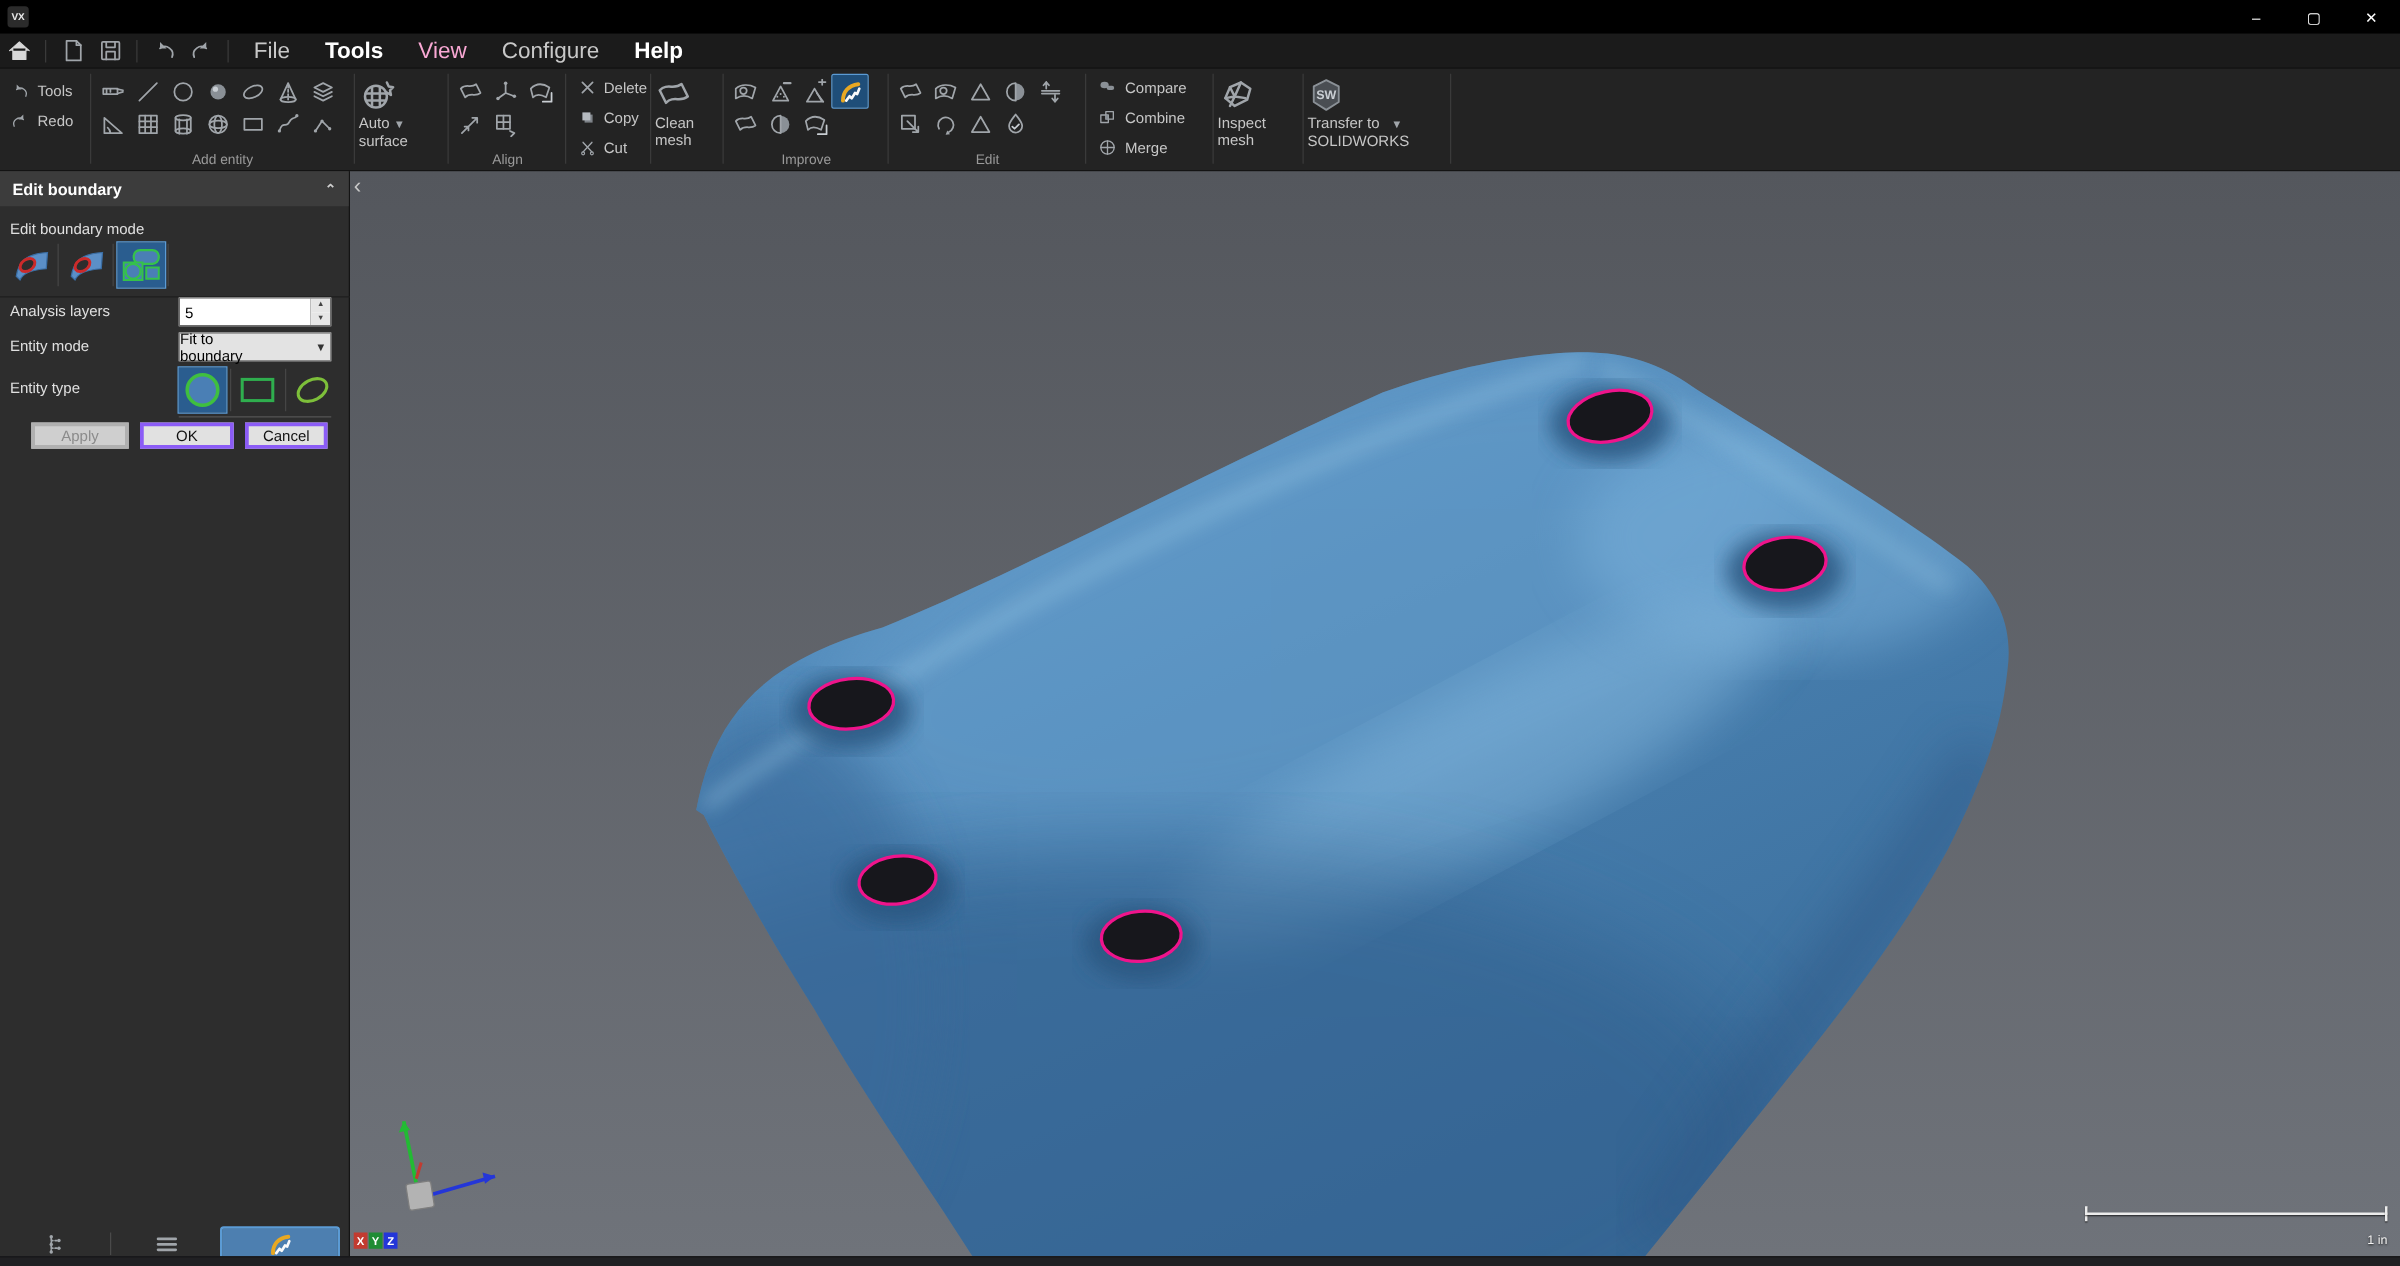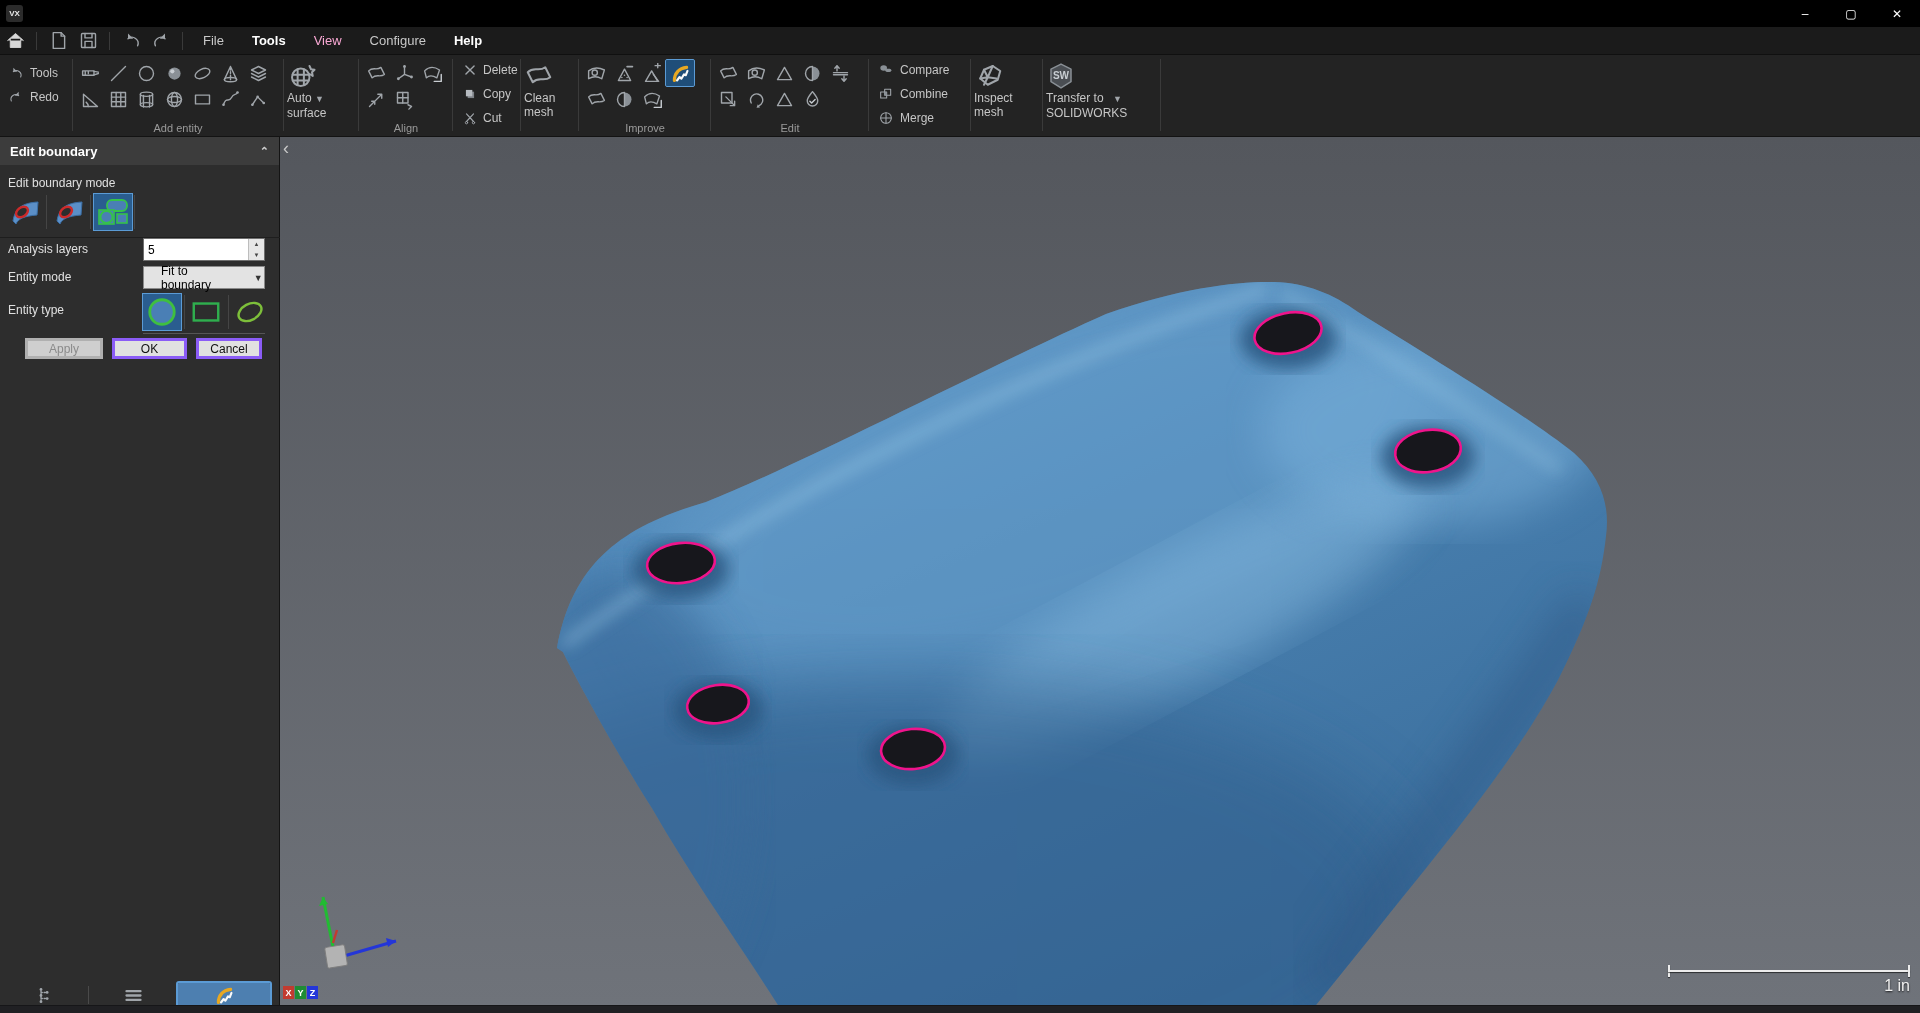--- a/index.html
+++ b/index.html
@@ -13,21 +13,21 @@
     color:#e8e8e8; font-size:8px; font-weight:bold; display:flex; align-items:center; justify-content:center; }
   .win-controls { margin-left:auto; display:flex; height:100%; }
   .win-btn { width:46px; height:100%; display:flex; align-items:center; justify-content:center;
     color:#fff; font-size:12px; }
 
   
   .menubar { position:absolute; left:0; top:27px; width:1920px; height:28px; background:#1b1b1b;
     border-bottom:1px solid #101010; display:flex; align-items:center; }
   .qbtn { width:30px; height:24px; display:flex; align-items:center; justify-content:center; }
   .vsep { width:1px; height:18px; background:#3a3a3a; margin:0 6px; }
-  .menu-item { padding:0 14px; font-size:13px; color:#c8c8c8; height:100%; display:flex; align-items:center; }
+  .menu-item { padding:0 14px; font-size:18px; color:#c8c8c8; height:100%; display:flex; align-items:center; }
   .menu-item.strong { color:#fff; font-weight:bold; }
   .menu-item.bright { color:#f9a8d4; }
 
   
   .ribbon { position:absolute; left:0; top:55px; width:1920px; height:82px; background:#232323;
     border-bottom:1px solid #131313; }
   .rdiv { position:absolute; top:4px; width:1px; height:72px; background:#3a3a3a; }
   .rgroup { position:absolute; top:0; height:82px; }
   .glabel { position:absolute; left:0; right:0; bottom:3px; text-align:center; color:#9a9a9a; font-size:11px; }
   .irow { display:flex; align-items:center; }
@@ -48,42 +48,42 @@
   .plabel { position:absolute; left:8px; color:#e0e0e0; }
   .tile { position:absolute; width:38px; height:36px; display:flex; align-items:center; justify-content:center; }
   .tile.sel { background:#2a5d8f; outline:1px solid #5b9bd5; }
   .tsep { position:absolute; width:1px; height:34px; background:#454545; }
   .hline { position:absolute; height:1px; background:#1e1e1e; }
   .num-wrap { position:absolute; left:143px; width:122px; height:23px; background:#fff; border:1px solid #6e6e6e; display:flex; }
   .num-wrap input { flex:1; border:0; outline:0; font-size:12px; padding-left:4px; color:#000; background:#fff; width:90px; font-family:"Liberation Sans",sans-serif;}
   .spin { width:16px; display:flex; flex-direction:column; border-left:1px solid #bdbdbd; }
   .spin div { flex:1; display:flex; align-items:center; justify-content:center; font-size:6px; color:#444; background:#e6e6e6; }
   .dropdown { position:absolute; left:143px; width:122px; height:23px; background:#e3e3e3; border:1px solid #8a8a8a;
-    color:#000; display:flex; align-items:center; padding-left:17px; font-size:12px;gap:32px; }
+    color:#000; display:flex; align-items:center; padding-left:0; font-size:12px;gap:32px; }
   .dropdown .dd { margin-left:auto; width:16px; text-align:center; color:#333; font-size:9px; }
   .pbtn { position:absolute; height:21px; background:#e1e1e1; border:3px solid #8b5cf6; color:#111;
     font-size:12px; display:flex; align-items:center; justify-content:center; }
   .pbtn.disabled { background:#cfcfcf; color:#8b8b8b; border-color:#b0b0b0; }
   .tabsrow { position:absolute; left:0; top:845px; width:100%; height:26px; display:flex; align-items:center; }
   .tabcell { width:88px; display:flex; align-items:center; justify-content:center; height:24px; }
   .tabcell.sel { width:92px; background:#4d7fb0; outline:2px solid #5b9bd5; border-radius:1px; }
   .tabdiv { width:1px; height:18px; background:#4a4a4a; }
 
   
   .viewport { position:absolute; left:280px; top:137px; width:1640px; height:868px;
     background:linear-gradient(#54575d, #6f737a); overflow:hidden; }
   .collapse { position:absolute; left:3px; top:2px; color:#c9c9c9; font-size:18px; line-height:18px; }
   .xyzbadges { position:absolute; left:3px; top:849px; display:flex; gap:1px; }
   .badge { width:11px; height:13px; color:#fff; font-size:9px; font-weight:bold;
     display:flex; align-items:center; justify-content:center; }
   .scalebar { position:absolute; right:10px; top:828px; width:242px; }
   .scaleline { position:relative; height:12px; }
   .scaleline .bar { position:absolute; left:0; right:0; top:5px; height:2px; background:#ececec; box-shadow:0 1px 1px rgba(0,0,0,.6); }
   .scaleline .tick { position:absolute; top:0; width:2px; height:12px; background:#ececec; box-shadow:0 1px 1px rgba(0,0,0,.6); }
-  .scalelabel { text-align:right; color:#f2f2f2; font-size:16px; margin-top:0; text-shadow:0 1px 2px rgba(0,0,0,.8); }
+  .scalelabel { text-align:right; color:#f2f2f2; font-size:10px; margin-top:10px; text-shadow:0 1px 2px rgba(0,0,0,.8); }
 
   .footer { position:absolute; left:0; top:1005px; width:1920px; height:8px; background:#202023; border-top:1px solid #161618; }
   svg text { stroke:none; }
 </style>
 </head>
 <body>
 
 <svg width="0" height="0" style="position:absolute">
   <defs>
     <symbol id="s-home" viewBox="0 0 24 24">

